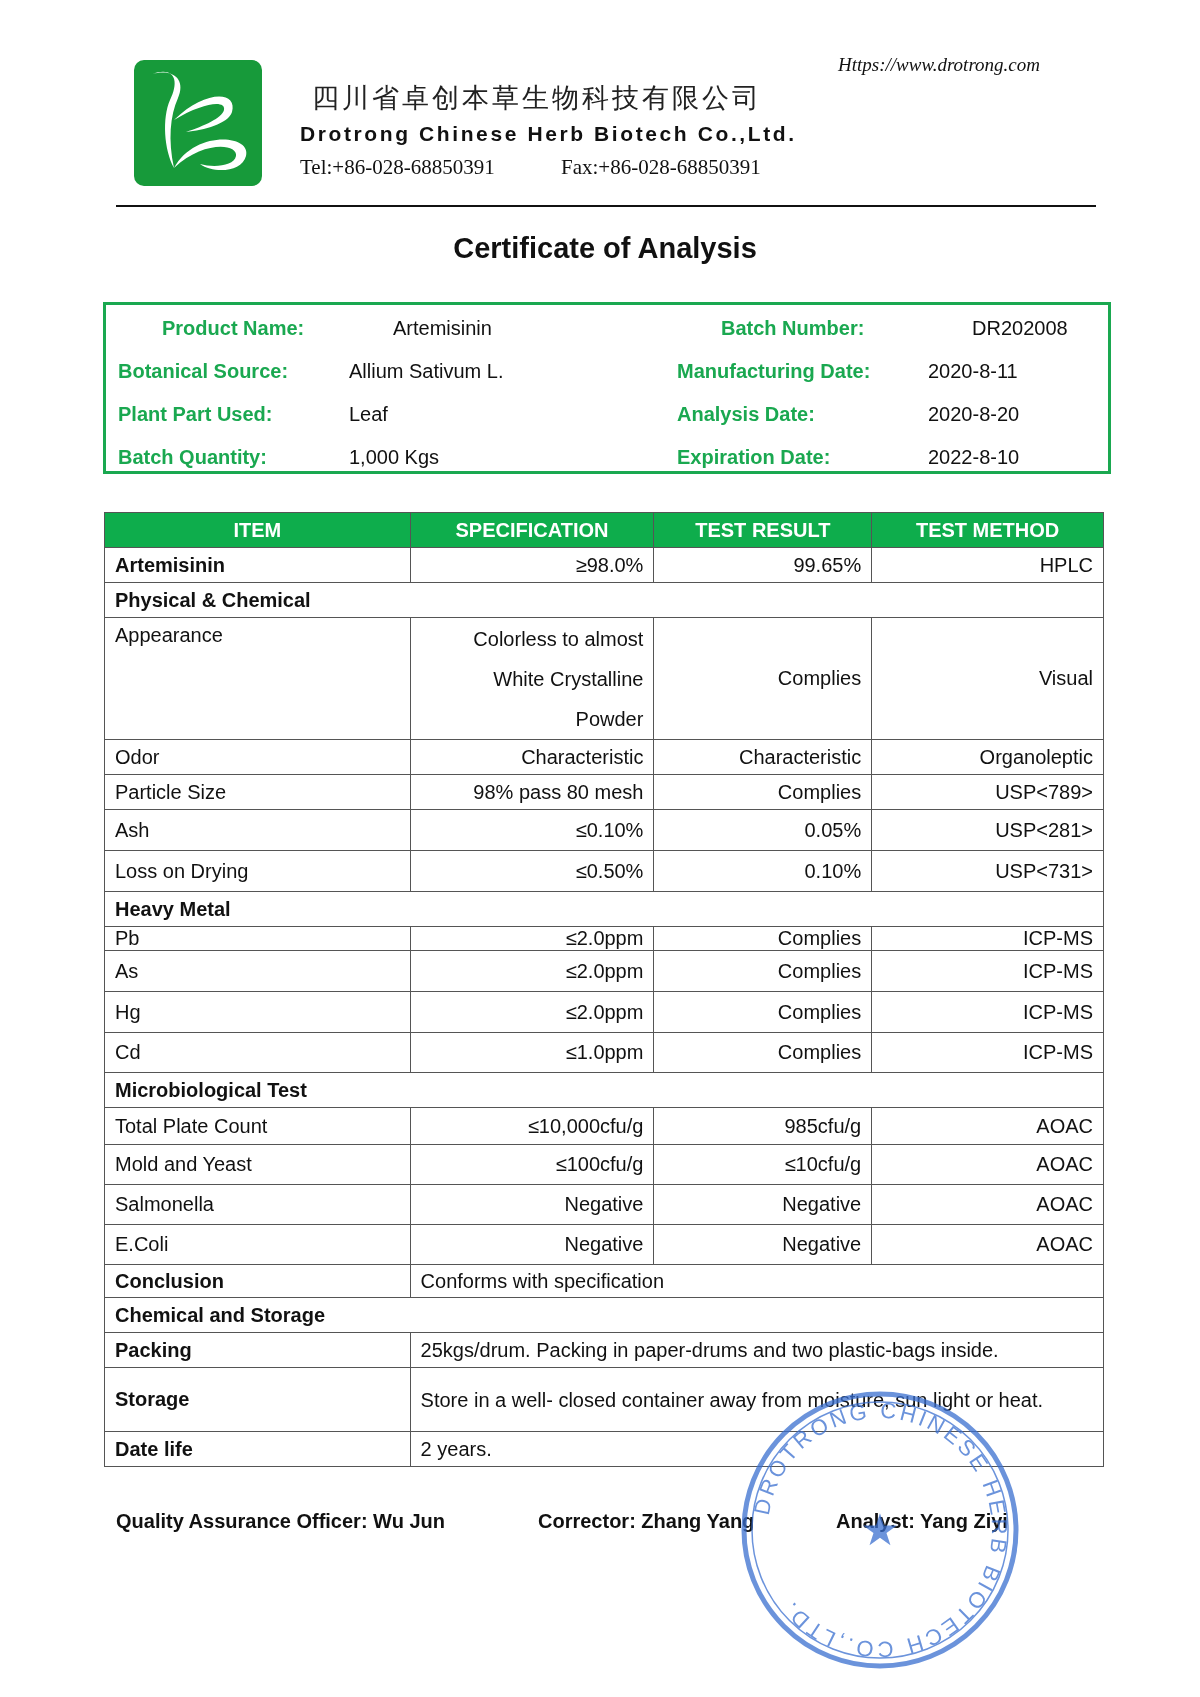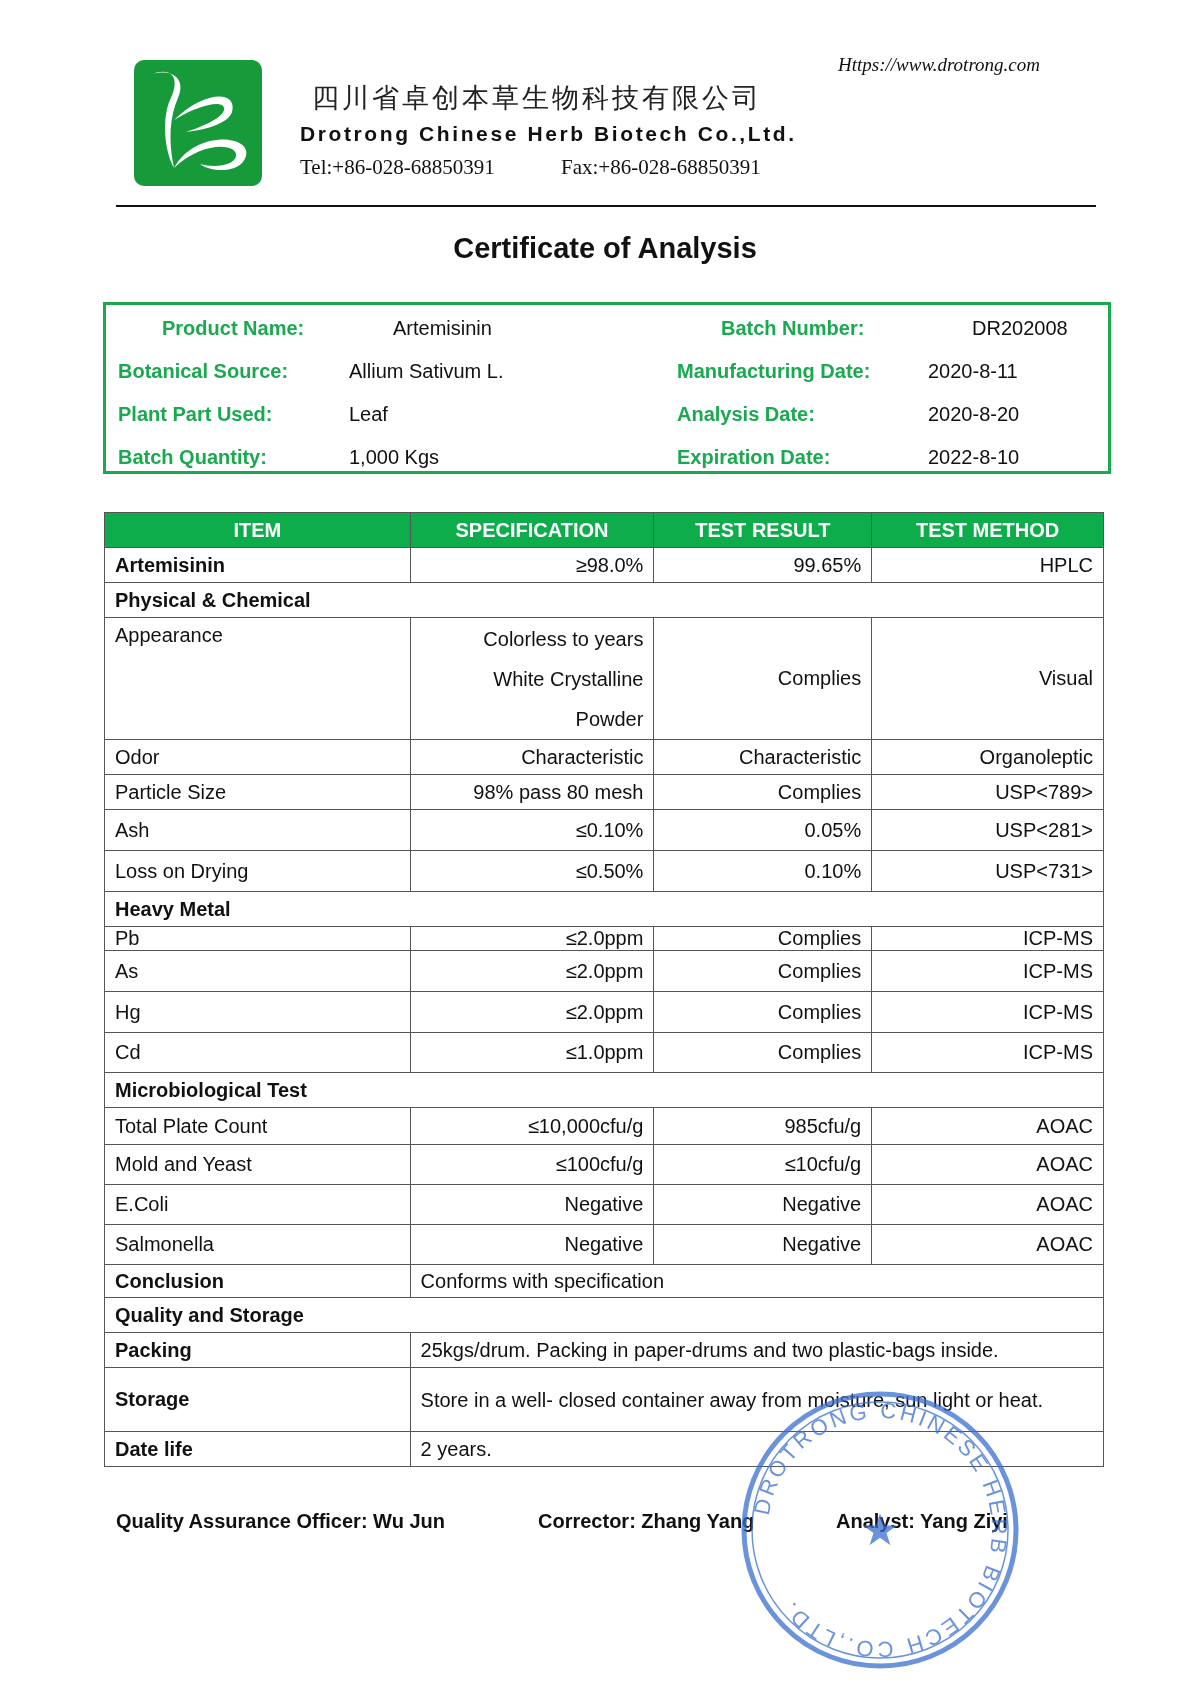--- a/index.html
+++ b/index.html
@@ -93,21 +93,21 @@
     <td class="c">≥98.0%</td>
     <td class="c">99.65%</td>
     <td class="c">HPLC</td>
   </tr>
   <tr style="height:35px">
     <td class="b" colspan="4">Physical &amp; Chemical</td>
   </tr>
   <tr style="height:122px">
     <td style="vertical-align:top;padding-top:6px">Appearance</td>
     <td class="c" style="line-height:40px">
-      <div>Colorless to years</div>
+      <div>Colorless to almost</div>
       <div>White Crystalline</div>
       <div>Powder</div>
     </td>
     <td class="c">Complies</td>
     <td class="c">Visual</td>
   </tr>
   <tr style="height:35px">
     <td>Odor</td>
     <td class="c">Characteristic</td>
     <td class="c">Characteristic</td>
@@ -167,37 +167,37 @@
     <td class="c">985cfu/g</td>
     <td class="c">AOAC</td>
   </tr>
   <tr style="height:40px">
     <td>Mold and Yeast</td>
     <td class="c">≤100cfu/g</td>
     <td class="c">≤10cfu/g</td>
     <td class="c">AOAC</td>
   </tr>
   <tr style="height:40px">
+    <td>Salmonella</td>
+    <td class="c">Negative</td>
+    <td class="c">Negative</td>
+    <td class="c">AOAC</td>
+  </tr>
+  <tr style="height:40px">
     <td>E.Coli</td>
-    <td class="c">Negative</td>
-    <td class="c">Negative</td>
-    <td class="c">AOAC</td>
-  </tr>
-  <tr style="height:40px">
-    <td>Salmonella</td>
     <td class="c">Negative</td>
     <td class="c">Negative</td>
     <td class="c">AOAC</td>
   </tr>
   <tr style="height:33px">
     <td class="b">Conclusion</td>
     <td colspan="3">Conforms with specification</td>
   </tr>
   <tr style="height:35px">
-    <td class="b" colspan="4">Quality and Storage</td>
+    <td class="b" colspan="4">Chemical and Storage</td>
   </tr>
   <tr style="height:35px">
     <td class="b">Packing</td>
     <td colspan="3">25kgs/drum. Packing in paper-drums and two plastic-bags inside.</td>
   </tr>
   <tr style="height:64px">
     <td class="b">Storage</td>
     <td colspan="3" style="line-height:32px;padding-right:40px">Store in a well- closed container away from moisture, sun light or heat.</td>
   </tr>
   <tr style="height:35px">

